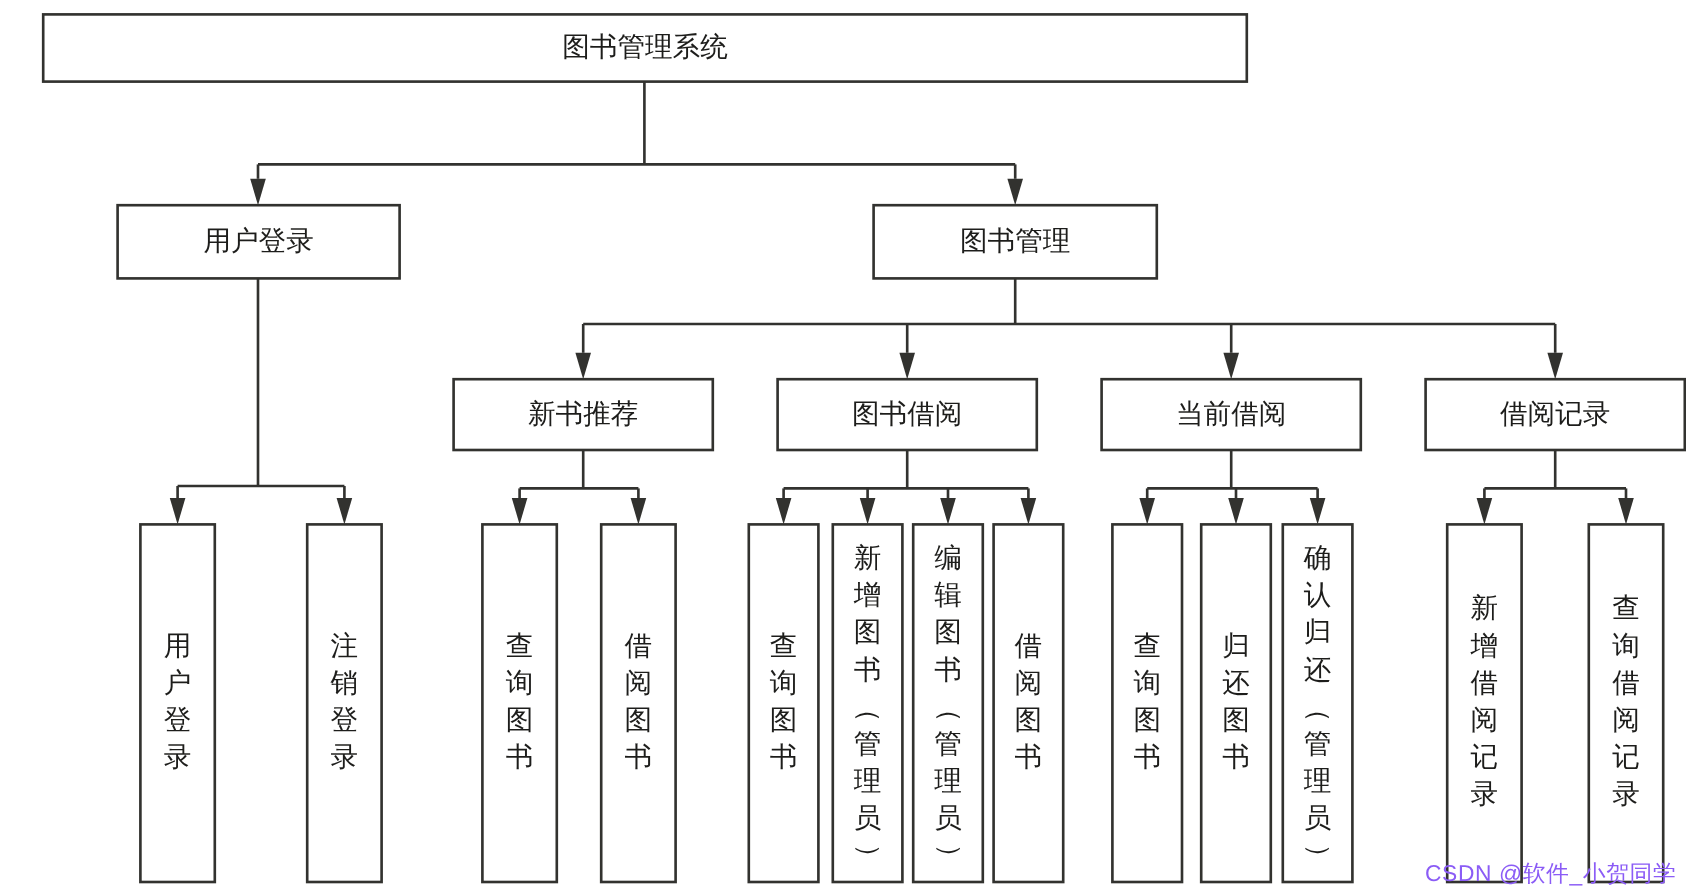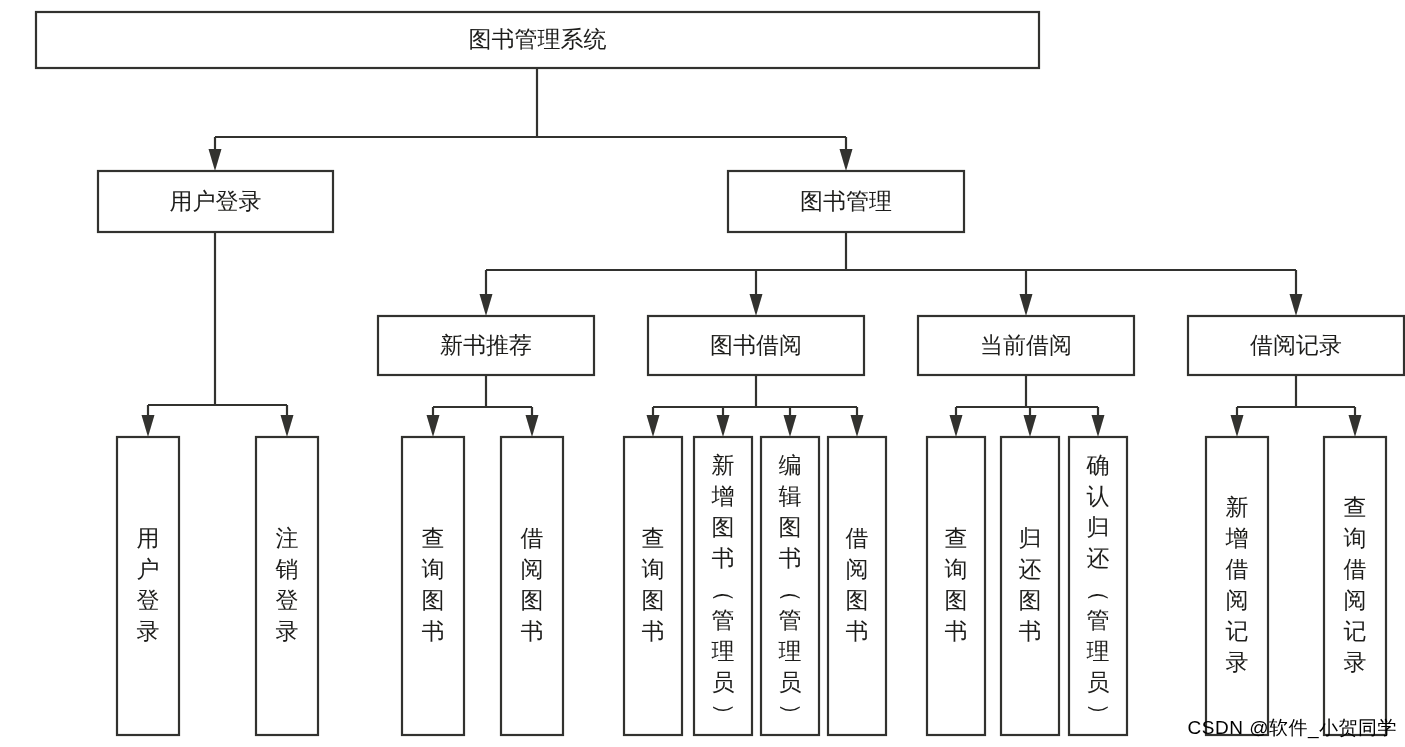--- a/index.html
+++ b/index.html
@@ -46,21 +46,21 @@
   .arrow-head {
     fill: #32322f;
     stroke: none;
   }
   .watermark {
     position: absolute;
     right: 8px;
     bottom: 6px;
     font-family: "Liberation Sans", "DejaVu Sans", sans-serif;
     font-size: 19px;
-    color: #000000;
+    color: #8b5cf6;
     white-space: nowrap;
     letter-spacing: 0.5px;
   }
 </style>
 </head>
 <body>
 
 <div id="diagram-root">
   <svg id="diagram-svg" width="1405" height="747" viewBox="0 0 1405 747" xmlns="http://www.w3.org/2000/svg">
     <g id="connector-layer">

